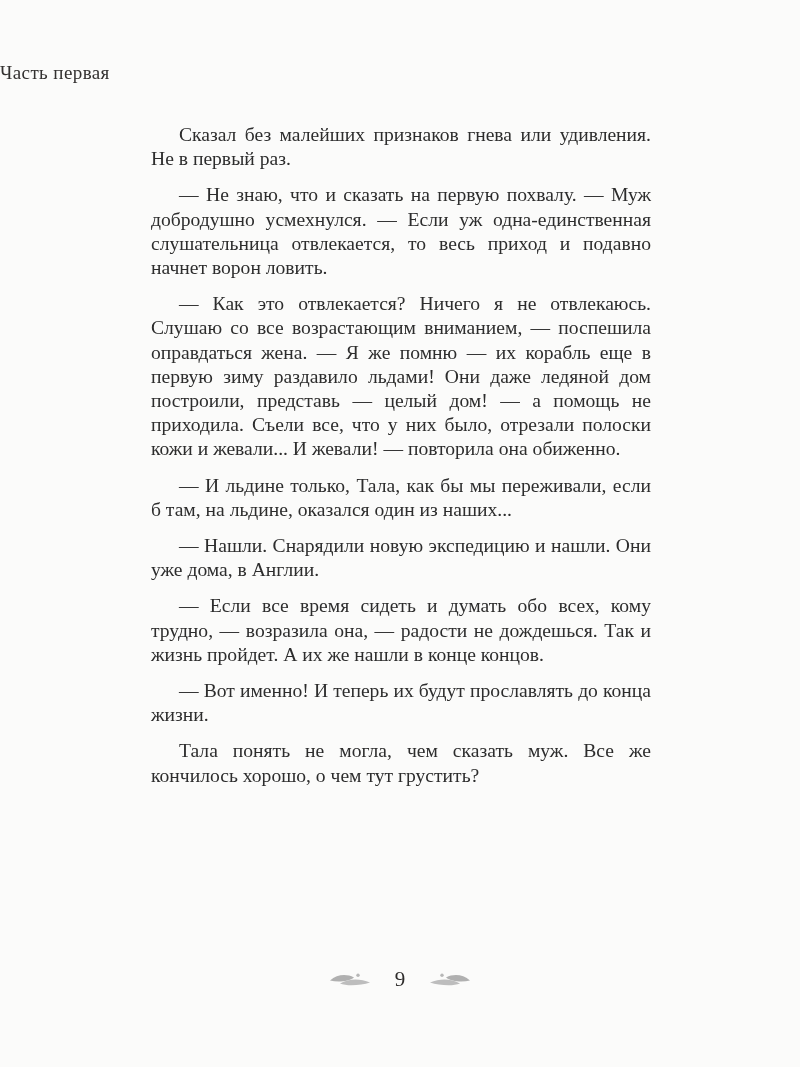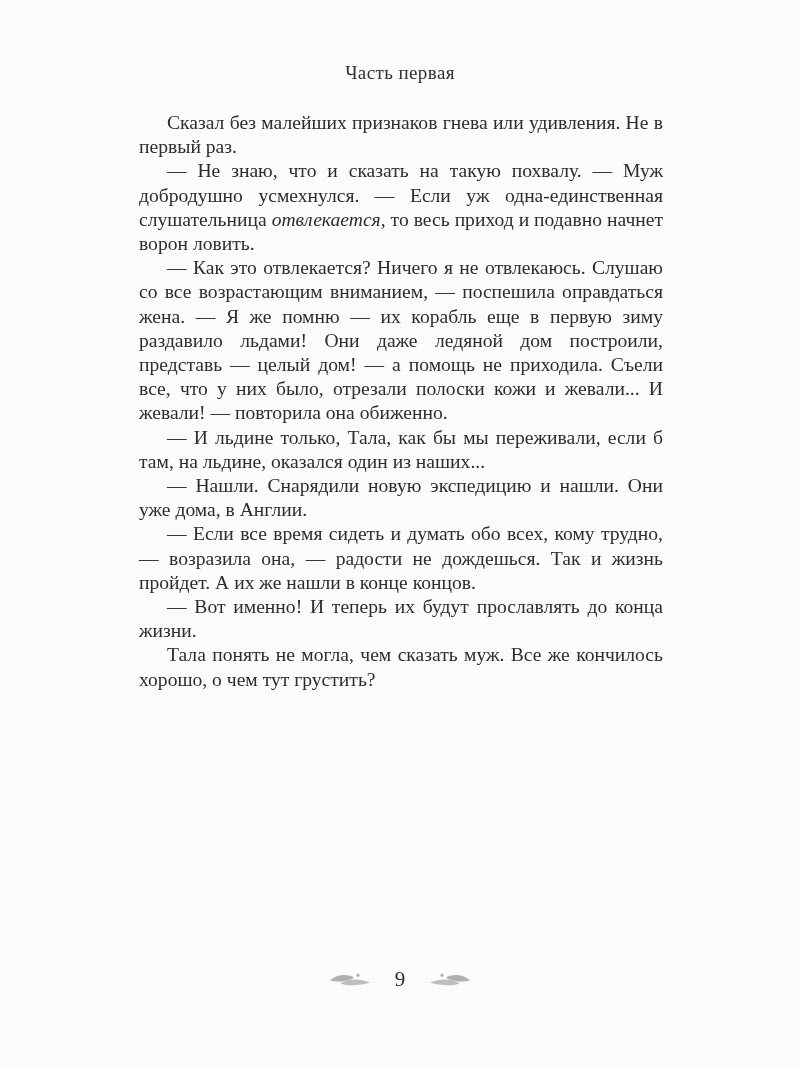--- a/index.html
+++ b/index.html
@@ -15,43 +15,41 @@
     background: #fbfbfa;
     color: #2d2d2d;
     font-family: "Liberation Serif", "DejaVu Serif", serif;
     overflow: hidden;
   }
   .chapter-header {
     position: absolute;
     top: 62px;
     left: 0;
     right: 0;
-    text-align: center;
     font-size: 19px;
     letter-spacing: 0.4px;
     color: #333130;
   }
   .text-block {
     position: absolute;
     top: 111px;
     left: 139px;
     width: 524px;
     font-size: 19.6px;
     line-height: 24.2px;
     text-align: justify;
     hyphens: auto;
     -webkit-hyphens: auto;
   }
   .text-block p {
-    margin: 0;
+    margin: 12px;
     padding: 0;
     text-indent: 28px;
   }
   .run-italic {
-    font-style: italic;
   }
   .footer {
     position: absolute;
     top: 969px;
     left: 0;
     right: 0;
     display: flex;
     justify-content: center;
     align-items: center;
     gap: 24px;
@@ -70,21 +68,21 @@
 </style>
 </head>
 <body>
 
 <div class="page">
 
   <div class="chapter-header">Часть первая</div>
 
   <div class="text-block">
     <p>Сказал без малейших признаков гнева или удивления. Не в первый раз.</p>
-    <p><span>— Не знаю, что и сказать на такую похвалу. — Муж добродушно усмехнулся. — Если уж одна-единственная слушательница </span><span class="run-italic">отвлекается</span><span>, то весь приход и подавно начнет ворон ловить.</span></p>
+    <p><span>— Не знаю, что и сказать на первую похвалу. — Муж добродушно усмехнулся. — Если уж одна-единственная слушательница </span><span class="run-italic">отвлекается</span><span>, то весь приход и подавно начнет ворон ловить.</span></p>
     <p>— Как это отвлекается? Ничего я не отвлекаюсь. Слушаю со все возрастающим вниманием, — поспешила оправдаться жена. — Я же помню — их корабль еще в первую зиму раздавило льдами! Они даже ледяной дом построили, представь — целый дом! — а помощь не приходила. Съели все, что у них было, отрезали полоски кожи и жевали... И жевали! — повторила она обиженно.</p>
     <p>— И льдине только, Тала, как бы мы переживали, если б там, на льдине, оказался один из наших...</p>
     <p>— Нашли. Снарядили новую экспедицию и нашли. Они уже дома, в Англии.</p>
     <p>— Если все время сидеть и думать обо всех, кому трудно, — возразила она, — радости не дождешься. Так и жизнь пройдет. А их же нашли в конце концов.</p>
     <p>— Вот именно! И теперь их будут прославлять до конца жизни.</p>
     <p>Тала понять не могла, чем сказать муж. Все же кончилось хорошо, о чем тут грустить?</p>
   </div>
 
   <div class="footer">
     <span class="ornament ornament-left">

